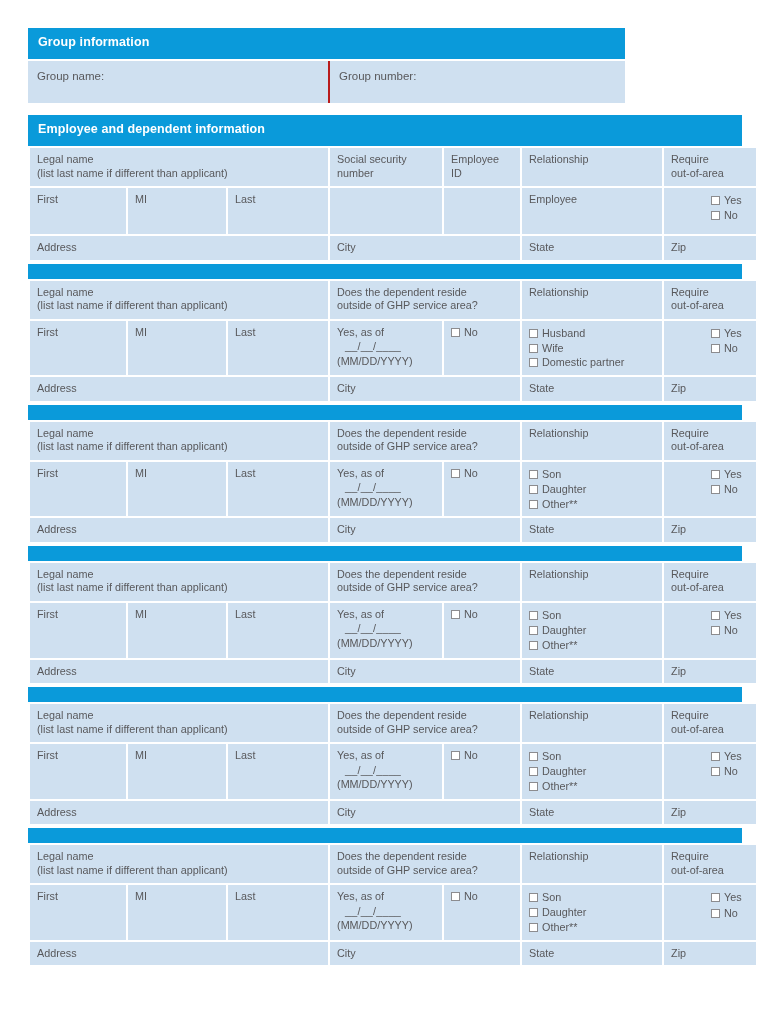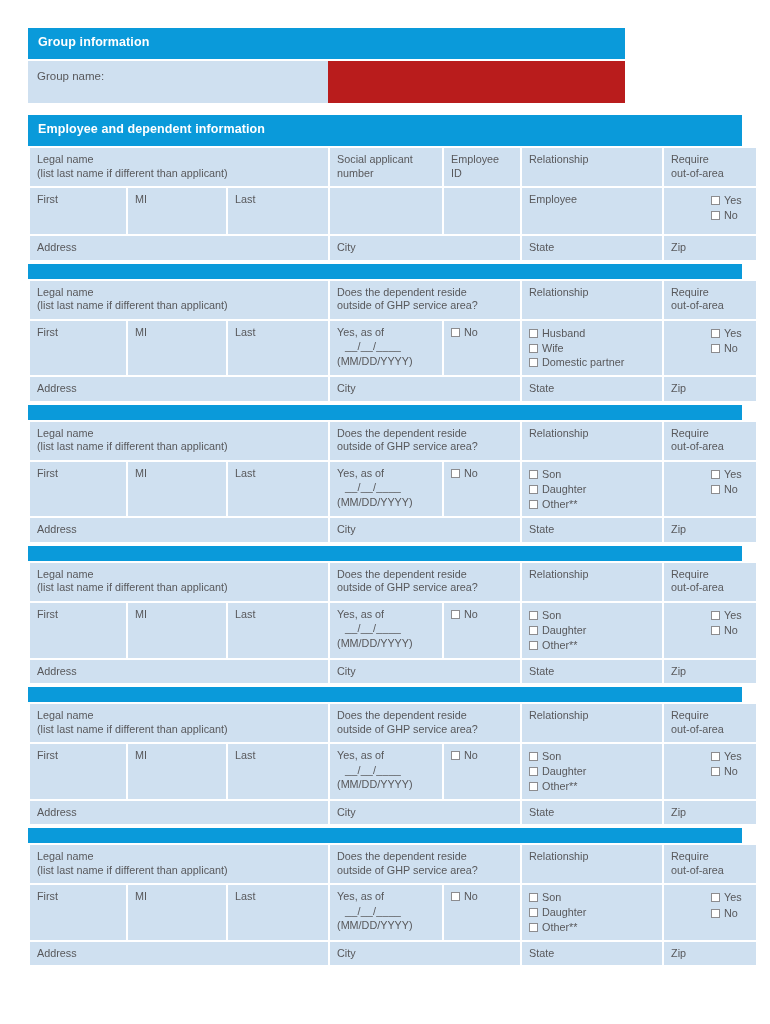--- a/index.html
+++ b/index.html
@@ -111,20 +111,21 @@
 </style>
 </head>
 <body>
 
 <div class="page">
 
   <div class="group-block">
     <div class="section-bar">Group information</div>
     <div class="group-row">
       <div class="group-cell gc-name">Group name:</div>
+      <div class="group-cell gc-num">Group number:</div>
     </div>
   </div>
 
   <div class="emp-block">
     <div class="section-bar">Employee and dependent information</div>
 
     <table class="form-tbl">
       <colgroup>
         <col class="c-first">
           <col class="c-mi">
@@ -134,21 +135,21 @@
           <col class="c-rel">
           <col class="c-ooa">
       </colgroup>
       <tbody>
           <tr>
         <td class="hdr" colspan="3">
           <span>Legal name</span>
           <span class="sub">(list last name if different than applicant)</span>
         </td>
         <td class="hdr">
-          <span>Social applicant</span>
+          <span>Social security</span>
           <span class="sub">number</span>
         </td>
         <td class="hdr">
           <span>Employee</span>
           <span class="sub">ID</span>
         </td>
         <td class="hdr">Relationship</td>
         <td class="hdr">
           <span>Require</span>
           <span class="sub">out-of-area</span>

